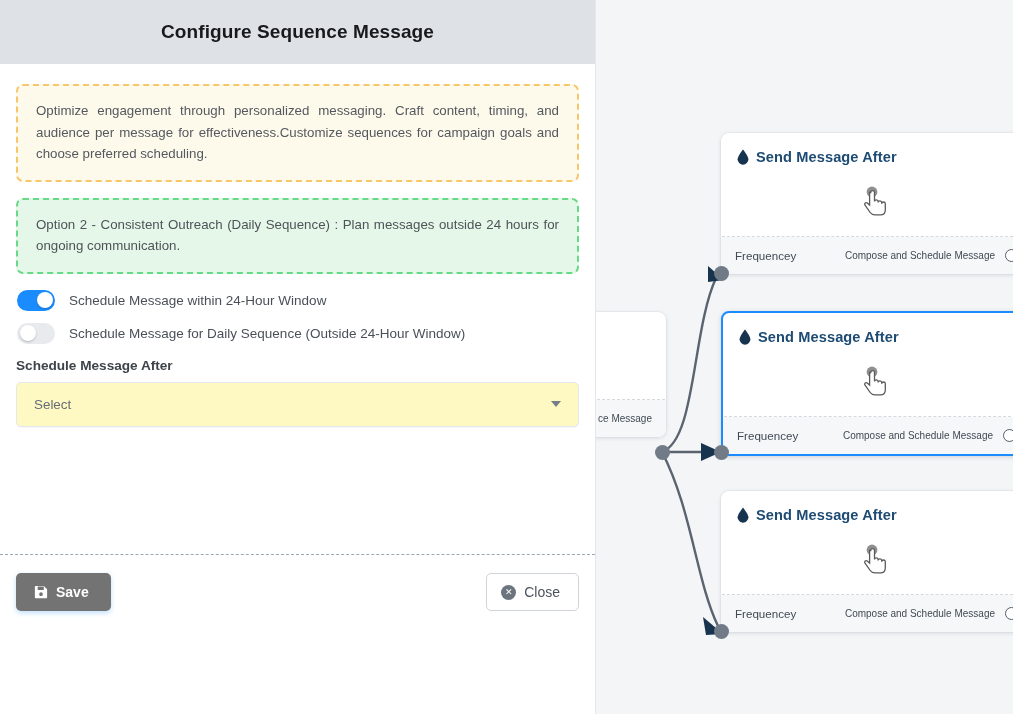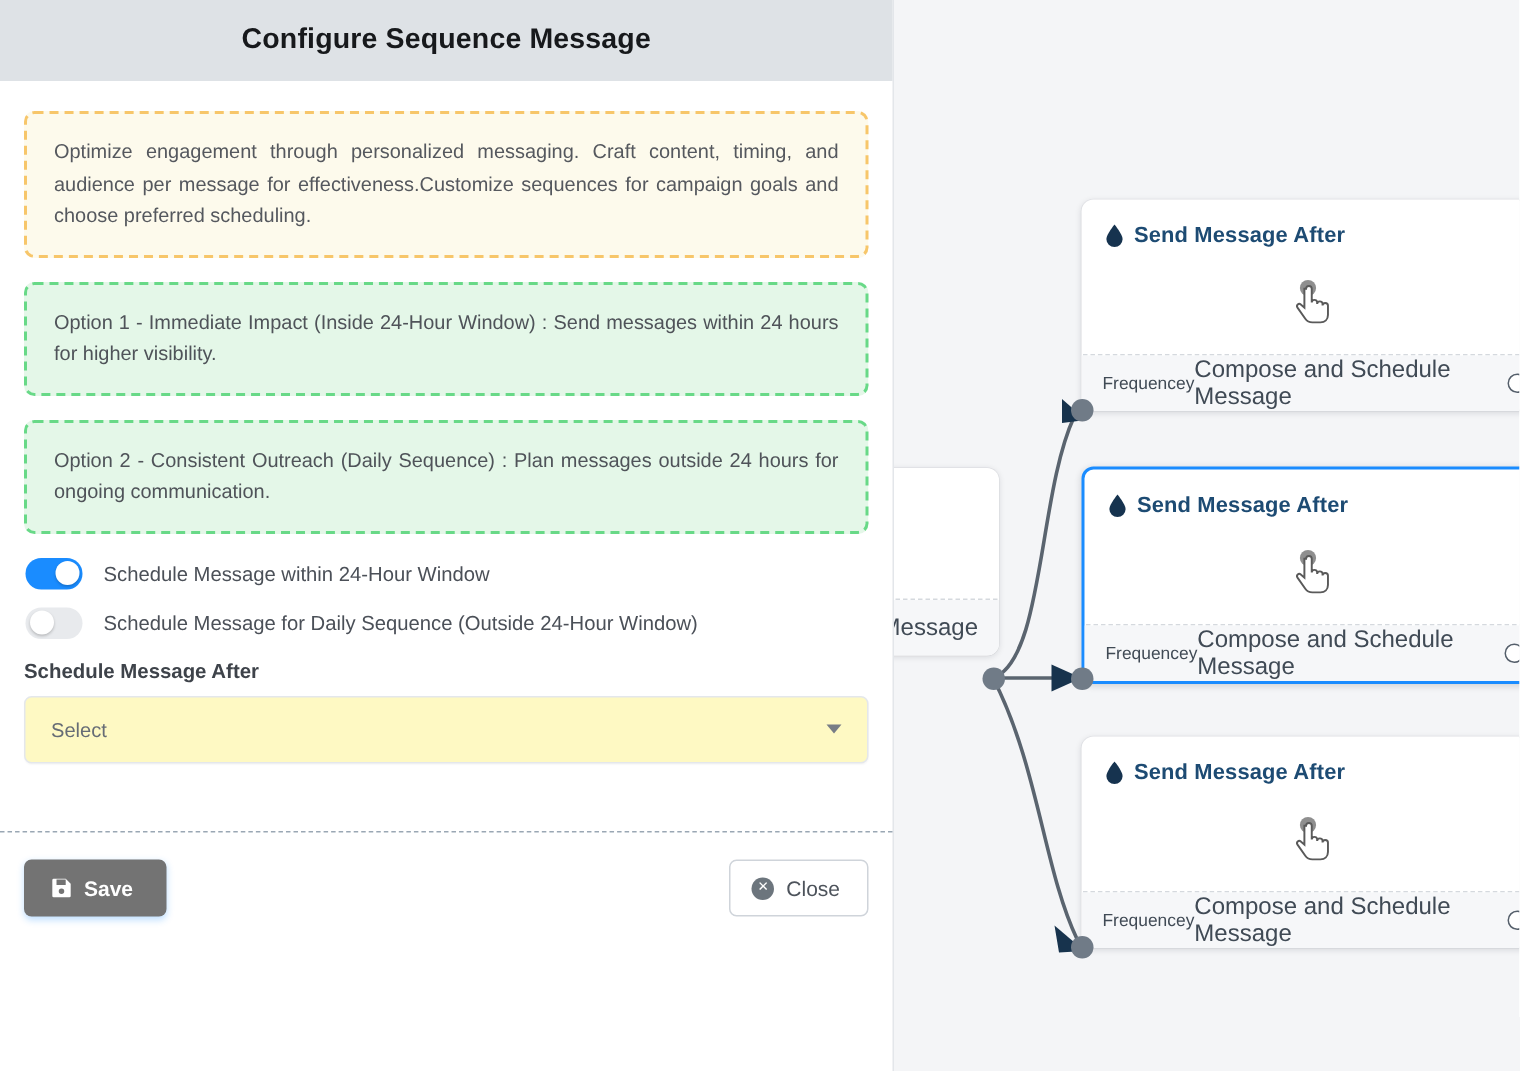--- a/index.html
+++ b/index.html
@@ -22,21 +22,21 @@
   #panel {
     position: relative;
     width: 596px;
     height: 714px;
     background: #ffffff;
     flex: 0 0 596px;
     border-right: 1px solid #e3e6ea;
   }
 
   #panel-header {
-    height: 54px;
+    height: 64px;
     background: #dee2e6;
     display: flex;
     align-items: center;
     justify-content: center;
   }
   #panel-header .title {
     font-size: 19px;
     font-weight: bold;
     color: #17191c;
     letter-spacing: 0.1px;
@@ -233,21 +233,21 @@
     display: flex;
     align-items: center;
     padding: 0 4px 0 14px;
     position: relative;
   }
   .foot-left {
     font-size: 11.6px;
     color: #404a55;
   }
   .foot-right {
-    font-size: 16px;
+    font-size: 10px;
     color: #404a55;
     margin-left: auto;
     margin-right: 10px;
   }
   .handle-out {
     width: 13px; height: 13px;
     border-radius: 50%;
     border: 1.6px solid #555f6b;
     background: #ffffff;
     flex: 0 0 13px;
@@ -276,21 +276,20 @@
   <div id="panel">
 
     <div id="panel-header">
       <div class="title">Configure Sequence Message</div>
     </div>
 
     <div id="panel-body">
 
       <div class="note-box info">Optimize engagement through personalized messaging. Craft content, timing, and audience per message for effectiveness.Customize sequences for campaign goals and choose preferred scheduling.</div>
 
-      <div class="note-box success">Option 1 - Immediate Impact (Inside 24-Hour Window) : Send messages within 24 hours for higher visibility.</div>
 
       <div class="note-box success">Option 2 - Consistent Outreach (Daily Sequence) : Plan messages outside 24 hours for ongoing communication.</div>
 
       <div class="toggle-row">
         <div class="switch on">
           <div class="knob"></div>
         </div>
         <div class="toggle-label">Schedule Message within 24-Hour Window</div>
       </div>
 

